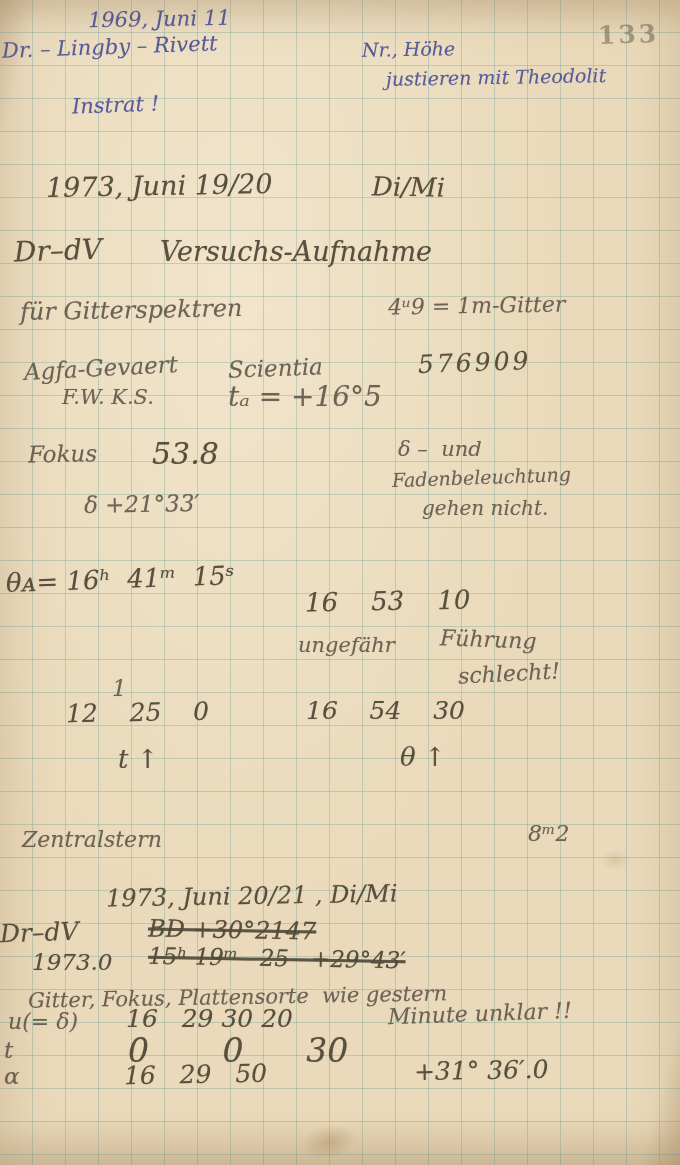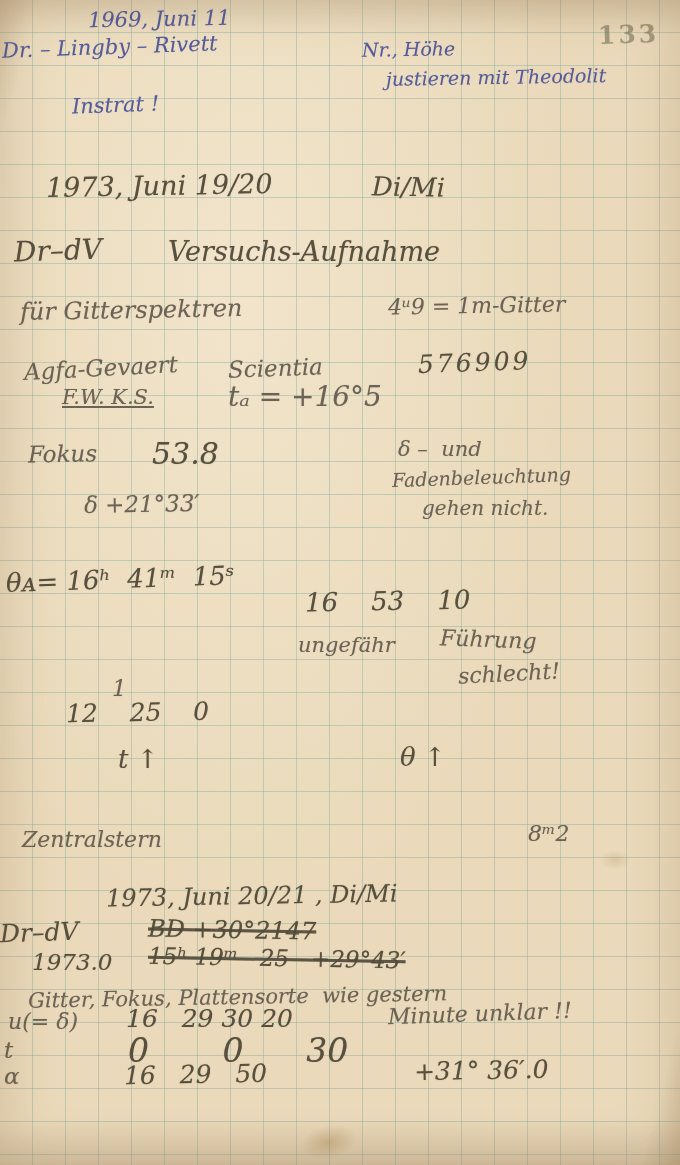--- a/index.html
+++ b/index.html
@@ -66,47 +66,48 @@
   <div class="hw ink" style="left:362px;top:40px;font-size:19px;transform:rotate(-1deg);">Nr., Höhe</div>
   <div class="hw ink" style="left:386px;top:68px;font-size:19px;transform:rotate(-1deg);">justieren mit Theodolit</div>
   <div class="hw ink" style="left:72px;top:94px;font-size:21px;transform:rotate(-2deg);">Instrat !</div>
 
   <div class="hw stamp" style="left:598px;top:22px;font-size:25px;transform:rotate(-2deg);">133</div>
 
   <div class="hw pencil-dark" style="left:46px;top:172px;font-size:27px;transform:rotate(-1deg);">1973, Juni 19/20</div>
   <div class="hw pencil-dark" style="left:372px;top:174px;font-size:26px;transform:rotate(1deg);">Di/Mi</div>
 
   <div class="hw pencil-dark" style="left:14px;top:236px;font-size:28px;transform:rotate(-2deg);">Dr–dV</div>
-  <div class="hw pencil-dark" style="left:168px;top:238px;font-size:27px;">Versuchs-Aufnahme</div>
+  <div class="hw pencil-dark" style="left:160px;top:238px;font-size:27px;">Versuchs-Aufnahme</div>
 
   <div class="hw pencil" style="left:20px;top:298px;font-size:24px;transform:rotate(-1deg);">für Gitterspektren</div>
   <div class="hw pencil" style="left:388px;top:294px;font-size:22px;transform:rotate(-1deg);">4ᵘ9 = 1m-Gitter</div>
 
   <div class="hw pencil" style="left:24px;top:356px;font-size:23px;transform:rotate(-3deg);">Agfa-Gevaert</div>
   <div class="hw pencil" style="left:228px;top:356px;font-size:23px;transform:rotate(-2deg);">Scientia</div>
   <div class="hw pencil-dark" style="left:418px;top:350px;font-size:25px;transform:rotate(-2deg);letter-spacing:3px;">576909</div>
-  <div class="hw pencil" style="left:62px;top:386px;font-size:21px;text-decoration:underline;">F.W. K.S.</div>
+  <div class="hw pencil" style="left:62px;top:386px;font-size:21px;">F.W. K.S.</div>
   <div class="hw pencil" style="left:228px;top:382px;font-size:28px;">tₐ = +16°5</div>
 
   <div class="hw pencil" style="left:28px;top:442px;font-size:23px;transform:rotate(-1deg);">Fokus</div>
   <div class="hw pencil-dark" style="left:152px;top:438px;font-size:30px;">53.8</div>
   <div class="hw pencil" style="left:398px;top:438px;font-size:21px;">δ –  und</div>
   <div class="hw pencil" style="left:392px;top:468px;font-size:19px;transform:rotate(-2deg);">Fadenbeleuchtung</div>
   <div class="hw pencil" style="left:422px;top:498px;font-size:20px;">gehen nicht.</div>
   <div class="hw pencil" style="left:84px;top:492px;font-size:23px;transform:rotate(-1deg);">δ +21°33′</div>
 
   <div class="hw pencil-dark" style="left:6px;top:566px;font-size:26px;transform:rotate(-2deg);">θᴀ= 16ʰ  41ᵐ  15ˢ</div>
   <div class="hw pencil-dark" style="left:305px;top:588px;font-size:26px;transform:rotate(-1deg);">16    53    10</div>
 
   <div class="hw pencil" style="left:298px;top:634px;font-size:21px;">ungefähr</div>
   <div class="hw pencil" style="left:440px;top:628px;font-size:22px;transform:rotate(2deg);">Führung</div>
   <div class="hw pencil" style="left:458px;top:662px;font-size:22px;transform:rotate(-3deg);">schlecht!</div>
   <div class="hw pencil" style="left:112px;top:676px;font-size:23px;">1</div>
 
   <div class="hw pencil-dark" style="left:66px;top:700px;font-size:25px;transform:rotate(-1deg);">12    25    0</div>
+  <div class="hw pencil-dark" style="left:306px;top:698px;font-size:25px;">16    54    30</div>
 
   <div class="hw pencil-dark" style="left:118px;top:746px;font-size:26px;">t ↑</div>
   <div class="hw pencil-dark" style="left:400px;top:744px;font-size:26px;">θ ↑</div>
 
   <div class="hw pencil" style="left:22px;top:828px;font-size:22px;">Zentralstern</div>
   <div class="hw pencil" style="left:528px;top:822px;font-size:22px;">8ᵐ2</div>
 
   <div class="hw pencil-dark" style="left:106px;top:884px;font-size:24px;transform:rotate(-1deg);">1973, Juni 20/21 , Di/Mi</div>
 
   <div class="hw pencil-dark" style="left:0px;top:920px;font-size:25px;transform:rotate(-2deg);">Dr–dV</div>

